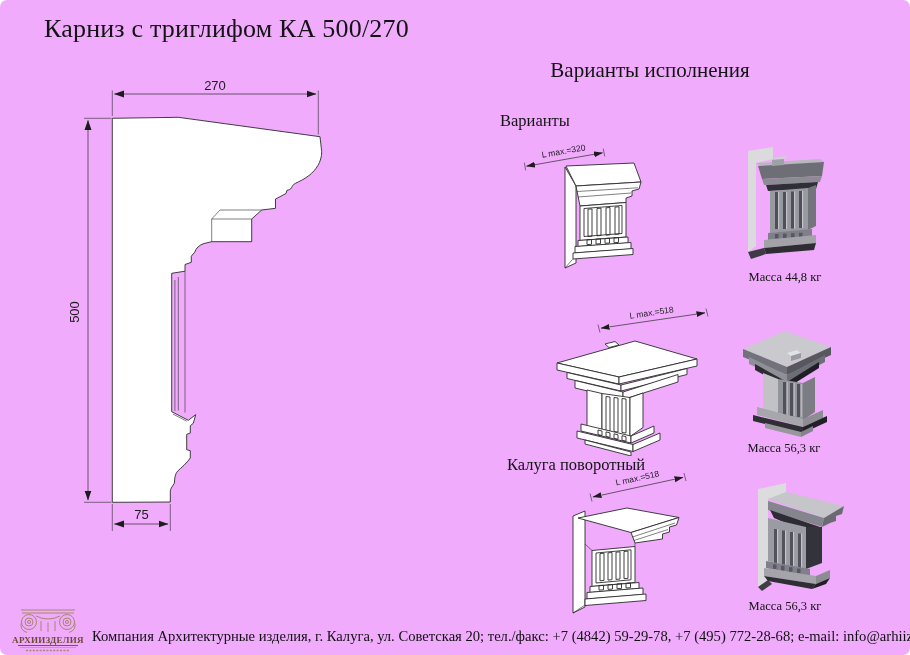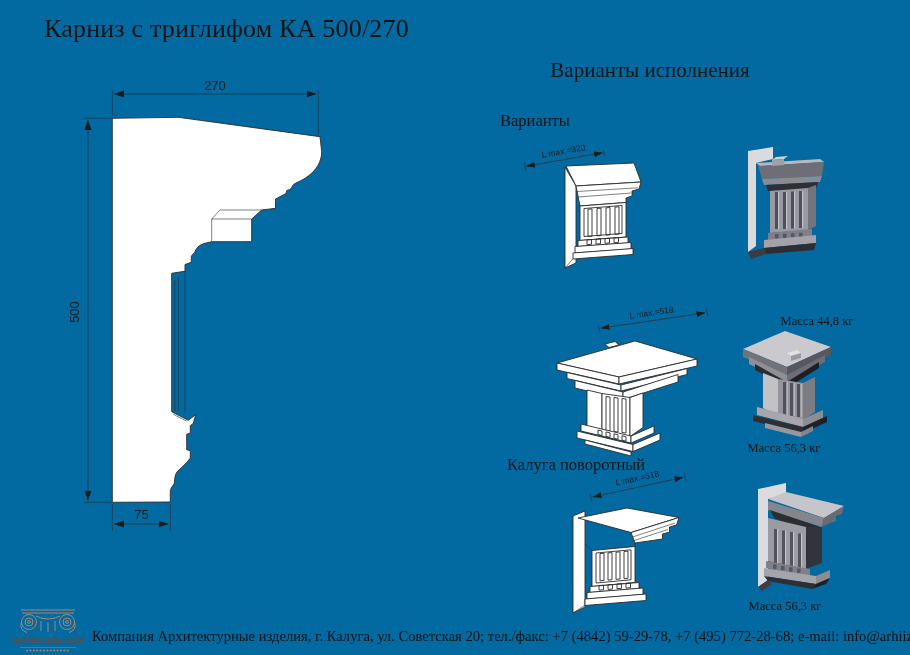--- a/index.html
+++ b/index.html
@@ -1,24 +1,24 @@
 <!DOCTYPE html>
 <html><head>
 <meta charset="utf-8">
 <style>
   html,body{margin:0;padding:0;background:#fff;}
-  .page{position:relative;width:910px;height:655px;background:#0369a1;overflow:hidden;
-        font-family:"Liberation Serif",serif;color:#141414;}
+  .page{position:relative;width:910px;height:655px;background:#f0abfc;overflow:hidden;
+        font-family:"Liberation Serif",serif;color:#141414;border-radius:7px;}
   .abs{position:absolute;}
   .page-title{left:44px;top:14px;font-size:26px;letter-spacing:.2px;white-space:nowrap;}
   .section-title{left:470px;top:58px;width:360px;text-align:center;font-size:21px;white-space:nowrap;}
   .v-label{font-size:16.5px;white-space:nowrap;}
   .v1{left:500px;top:111px;} .v2{left:501px;top:289px;} .v3{left:507px;top:455px;}
   .mass{font-size:12.5px;text-align:center;width:116px;white-space:nowrap;}
-  .m1{left:759px;top:270px;margin-top:44px;} .m2{left:726px;top:441px;} .m3{left:727px;top:599px;}
+  .m1{left:727px;top:270px;} .m2{left:726px;top:441px;} .m3{left:727px;top:599px;}
   .footer-info{left:92px;top:628px;font-size:14.6px;white-space:nowrap;color:#101010;}
   svg{display:block;}
   .ln{fill:#ffffff;stroke:#2b2b2b;stroke-width:.9;stroke-linejoin:round;}
   .st{fill:none;stroke:#2b2b2b;stroke-width:.9;stroke-linejoin:round;}
   .thin{fill:none;stroke:#2b2b2b;stroke-width:.6;}
   .dim{fill:none;stroke:#2b2b2b;stroke-width:.7;}
   .dimtext{font-family:"Liberation Sans",sans-serif;font-size:13px;fill:#1c1c1c;}
   .dimtext-s{font-family:"Liberation Sans",sans-serif;font-size:8.5px;fill:#1c1c1c;}
   .flat{stroke:none;}
 </style>

